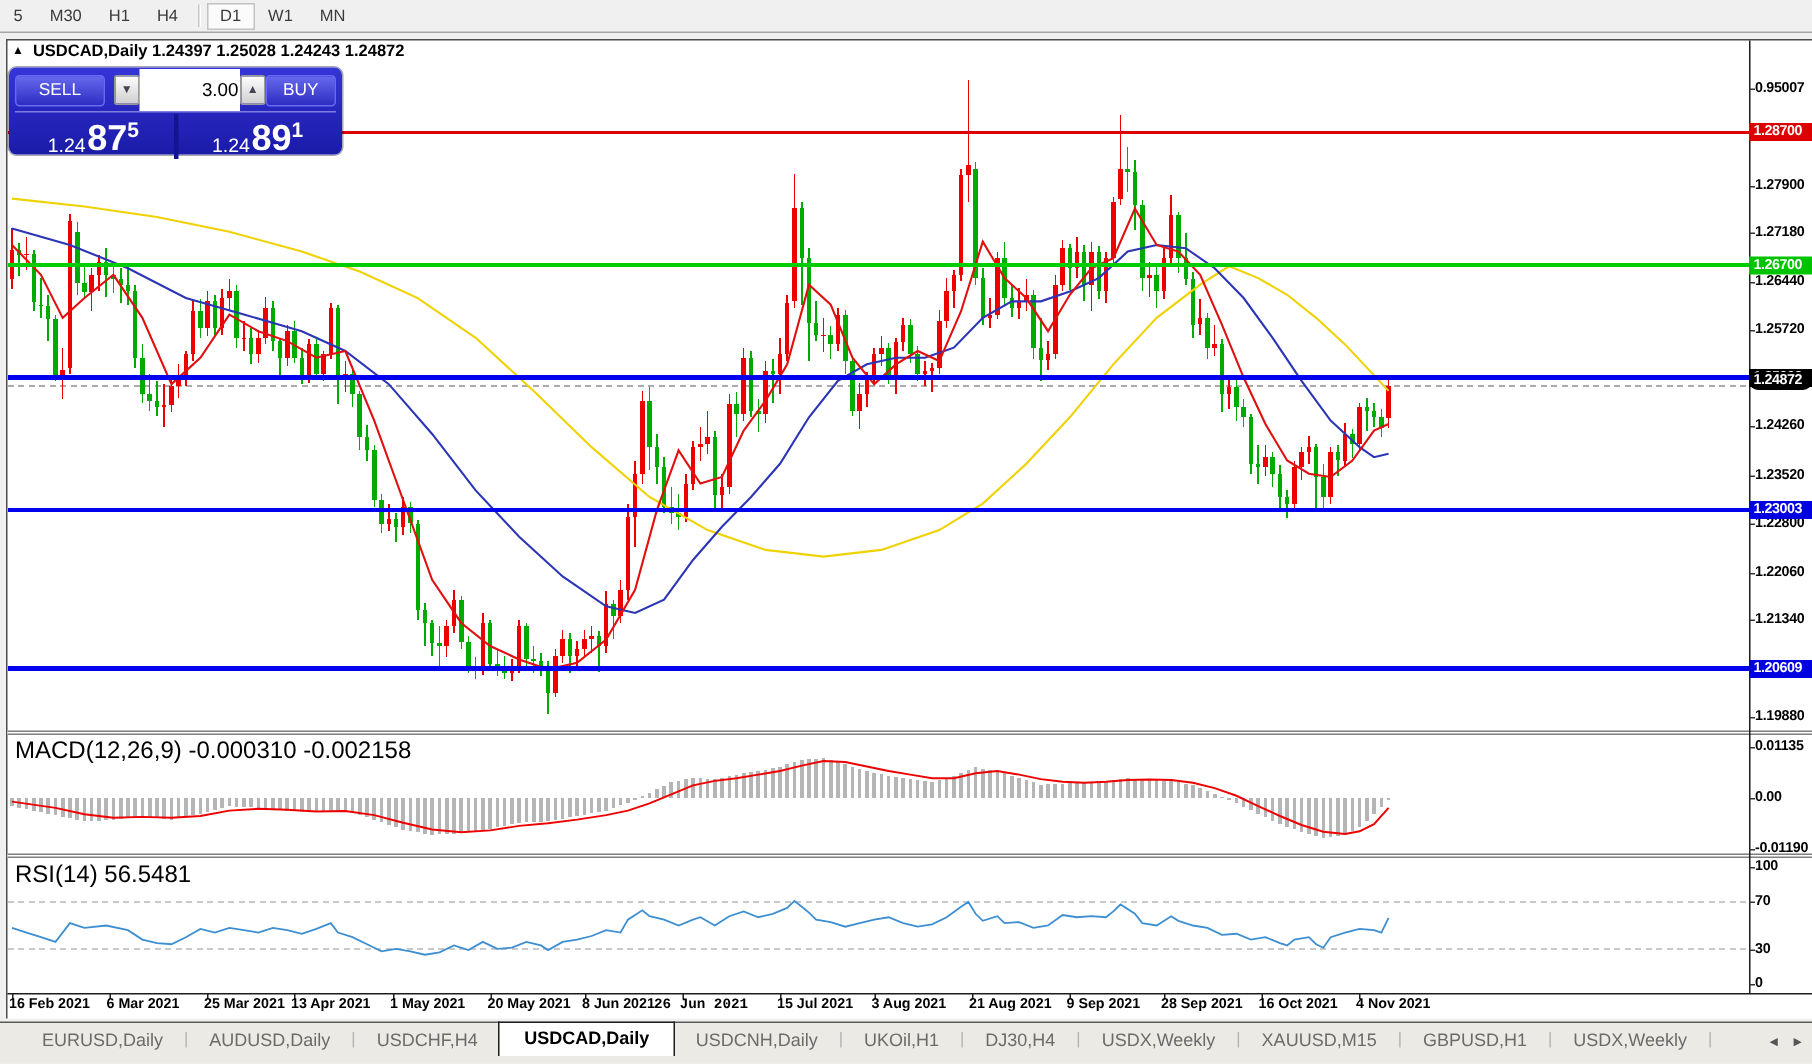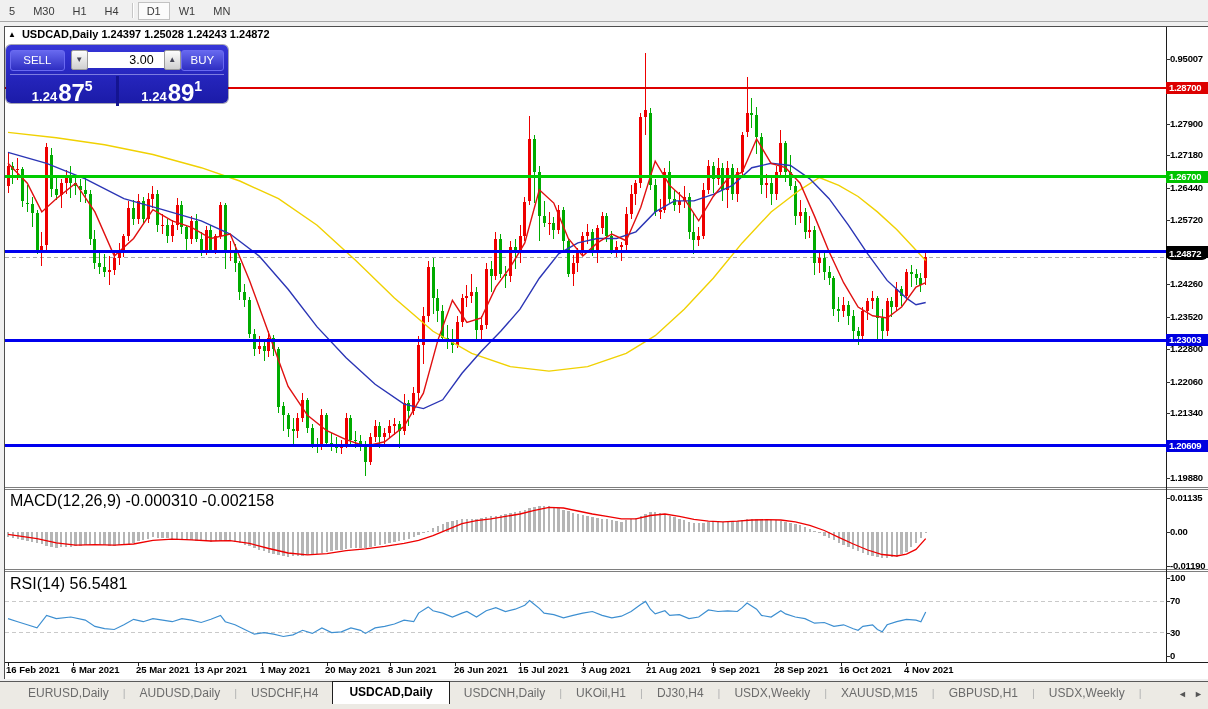--- a/index.html
+++ b/index.html
@@ -37,25 +37,25 @@
                 box-shadow:0 0 0 1px rgba(0,0,40,.35);padding:3px 4px;box-sizing:border-box;}
   .tw-top{display:flex;align-items:center;height:24px;border-bottom:1px solid #7d7de0;padding-bottom:2px;}
   .tw-btn{height:21px;border:1px solid #6a6af0;border-radius:3px;color:#fff;font-size:11.5px;
           font-family:"Liberation Sans",sans-serif;background:linear-gradient(180deg,#6668ee,#2e2ec2);
           cursor:pointer;}
   .tw-sell{width:64px;}
   .tw-buy{width:50px;margin-left:auto;}
   .tw-spin{display:flex;align-items:center;margin-left:6px;}
   .tw-sp{width:17px;height:20px;border:1px solid #9a9a9a;background:linear-gradient(180deg,#fdfdfd,#cfcfcf);
          color:#445;font-size:8px;line-height:8px;padding:0;border-radius:2px;cursor:pointer;}
-  .tw-vol{width:66px;height:16px;border:none;background:#fff;font-size:12.5px;text-align:right;
-          padding:0 10px 0 0;font-family:"Liberation Sans",sans-serif;color:#000;}
+  .tw-vol{width:66px;height:28px;border:none;background:#fff;font-size:12.5px;text-align:right;
+          padding:0 1px 0 0;font-family:"Liberation Sans",sans-serif;color:#000;}
   .tw-prices{display:flex;height:30px;margin-top:1px;}
   .tw-price{flex:1;display:flex;align-items:flex-end;justify-content:center;color:#fff;cursor:pointer;}
-  .tw-price .sm{font-size:13px;font-weight:700;margin:0 1px 2px 0;}
+  .tw-price .sm{font-size:13px;font-weight:400;margin:0 1px 2px 0;}
   .tw-price .big{font-size:24px;font-weight:700;line-height:26px;}
   .tw-price .sup{font-size:14px;font-weight:700;margin-bottom:12px;}
   .tw-gap{width:3px;background:#141490;margin:0 1px;}
   
   #tabbar{position:absolute;left:0;top:681px;width:1208px;height:28px;background:#eceae4;
           border-top:1px solid #5a5a5a;box-sizing:border-box;}
   #tabs{position:absolute;left:14px;top:0;height:22px;display:flex;align-items:center;}
   .tab{font-size:12px;color:#6b6b6b;padding:3px 14px;white-space:nowrap;cursor:pointer;}
   .tab.active{background:#fff;color:#000;font-weight:700;border:1px solid #1e1e1e;border-bottom:none;
               padding:3px 16px 5px 16px;margin-top:-1px;}
@@ -768,21 +768,21 @@
       <div class="date-label" style="left: 136px;">25 Mar 2021</div>
       <div class="date-tick" style="left: 196px;"></div>
       <div class="date-label" style="left: 194px;">13 Apr 2021</div>
       <div class="date-tick" style="left: 262px;"></div>
       <div class="date-label" style="left: 260px;">1 May 2021</div>
       <div class="date-tick" style="left: 327px;"></div>
       <div class="date-label" style="left: 325px;">20 May 2021</div>
       <div class="date-tick" style="left: 390px;"></div>
       <div class="date-label" style="left: 388px;">8 Jun 2021</div>
       <div class="date-tick" style="left: 455px;"></div>
-      <div class="date-label" style="left: 454px;">26 Jun 2021</div>
+      <div class="date-label" style="left: 436px; font-family: Liberation Mono, monospace;">26 Jun 2021</div>
       <div class="date-tick" style="left: 520px;"></div>
       <div class="date-label" style="left: 518px;">15 Jul 2021</div>
       <div class="date-tick" style="left: 583px;"></div>
       <div class="date-label" style="left: 581px;">3 Aug 2021</div>
       <div class="date-tick" style="left: 648px;"></div>
       <div class="date-label" style="left: 646px;">21 Aug 2021</div>
       <div class="date-tick" style="left: 713px;"></div>
       <div class="date-label" style="left: 711px;">9 Sep 2021</div>
       <div class="date-tick" style="left: 776px;"></div>
       <div class="date-label" style="left: 774px;">28 Sep 2021</div>

